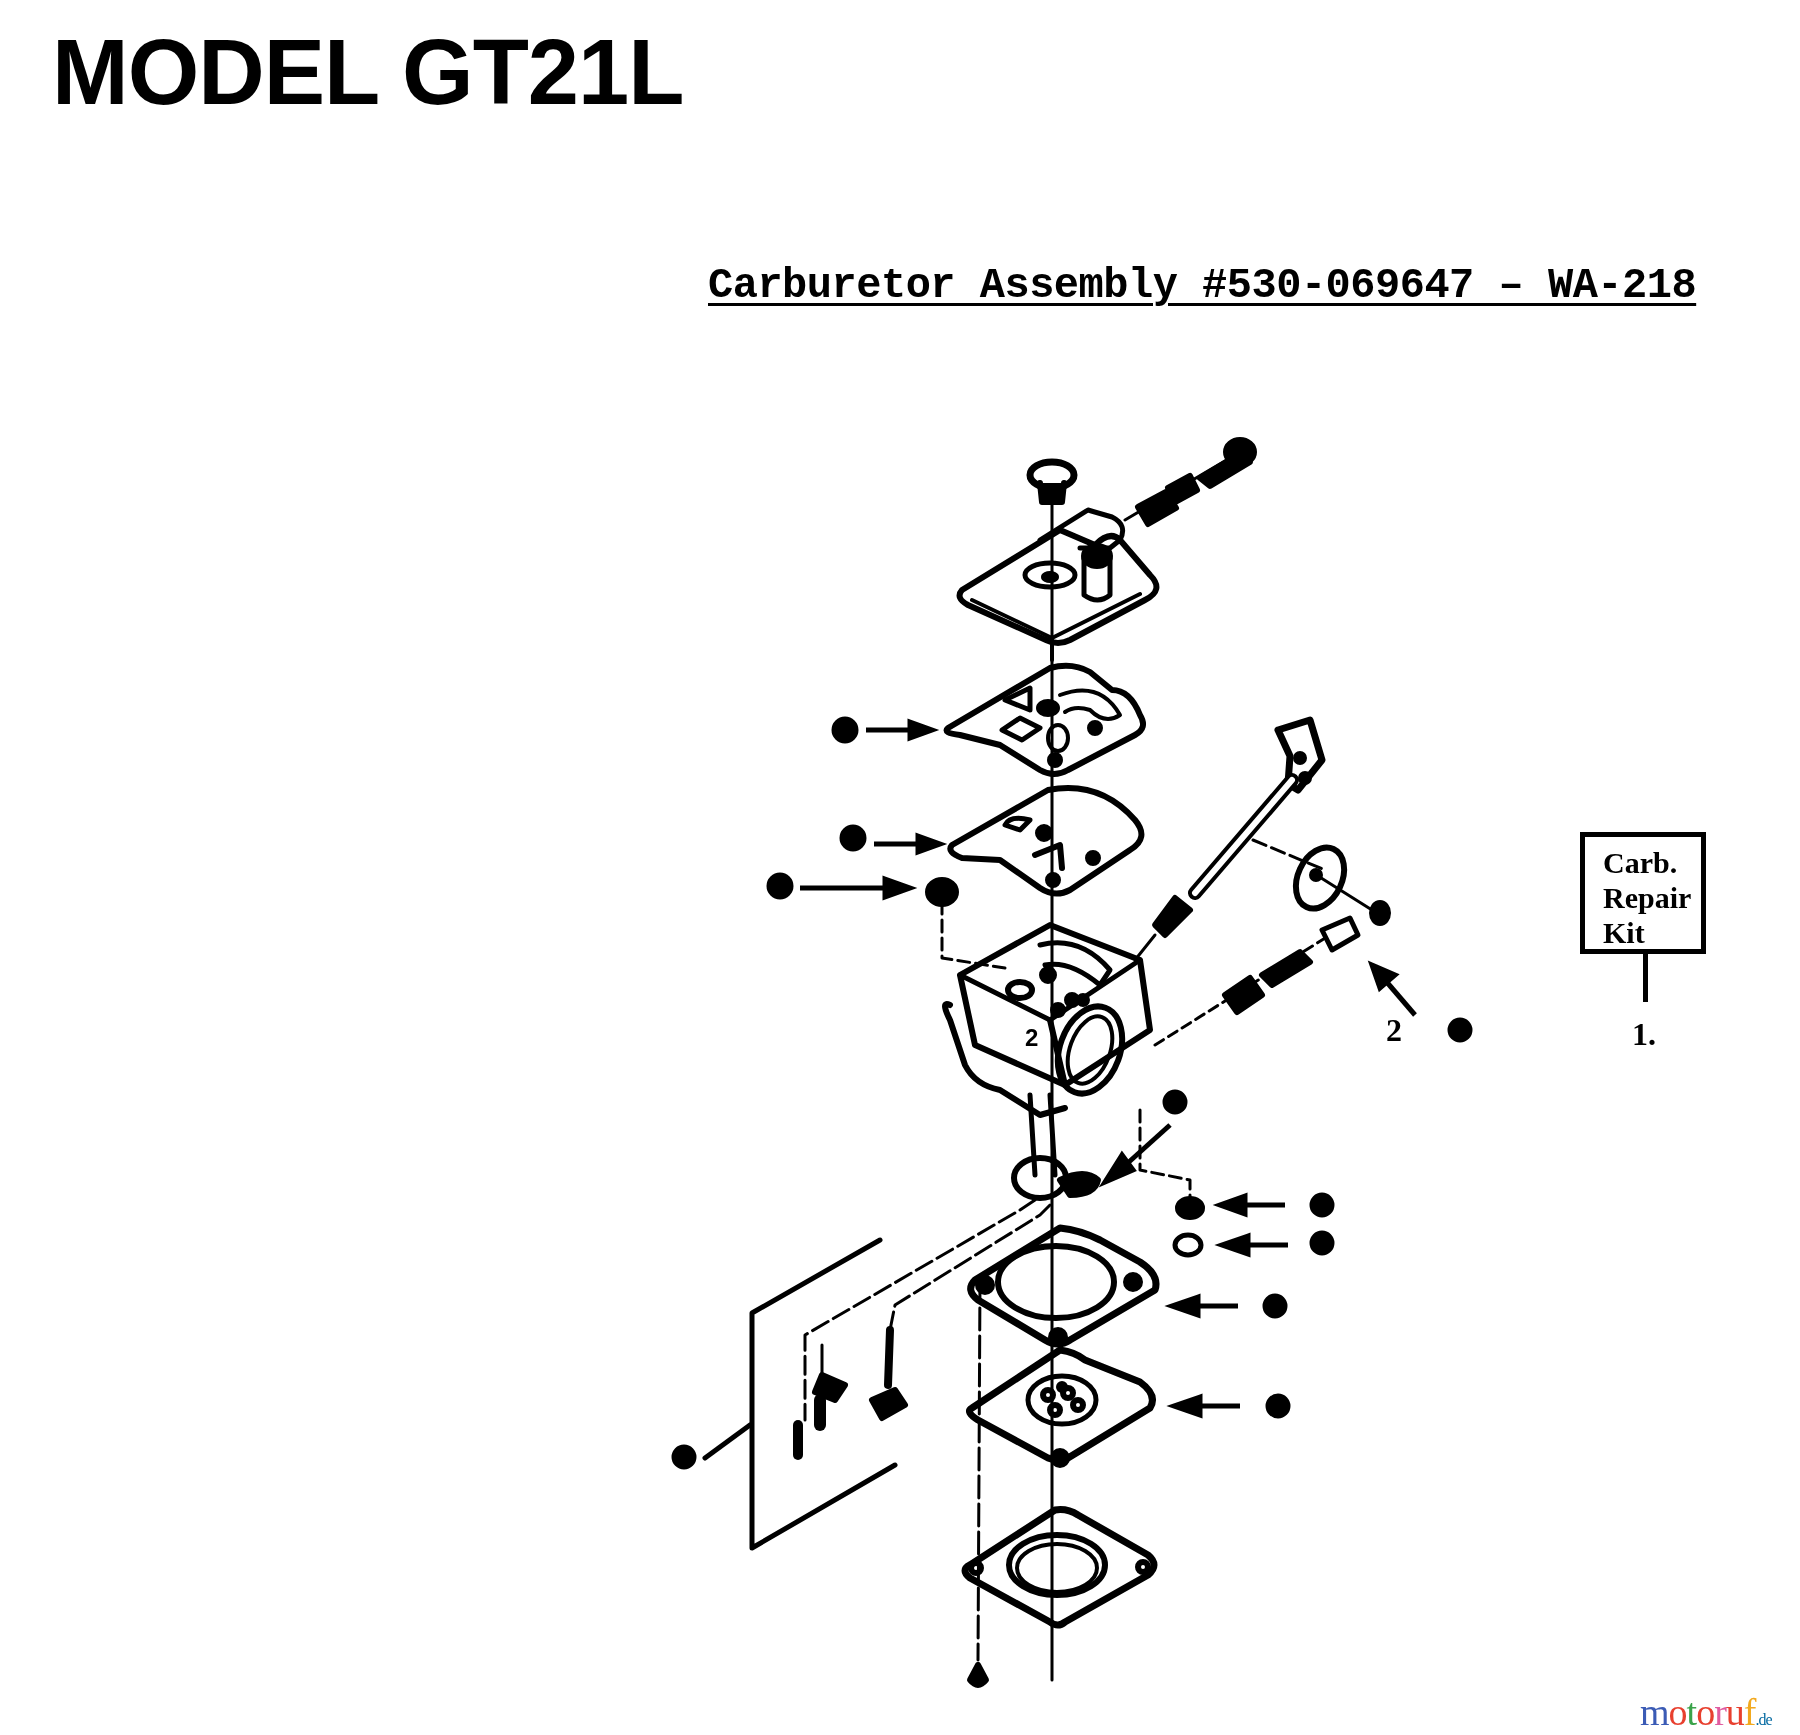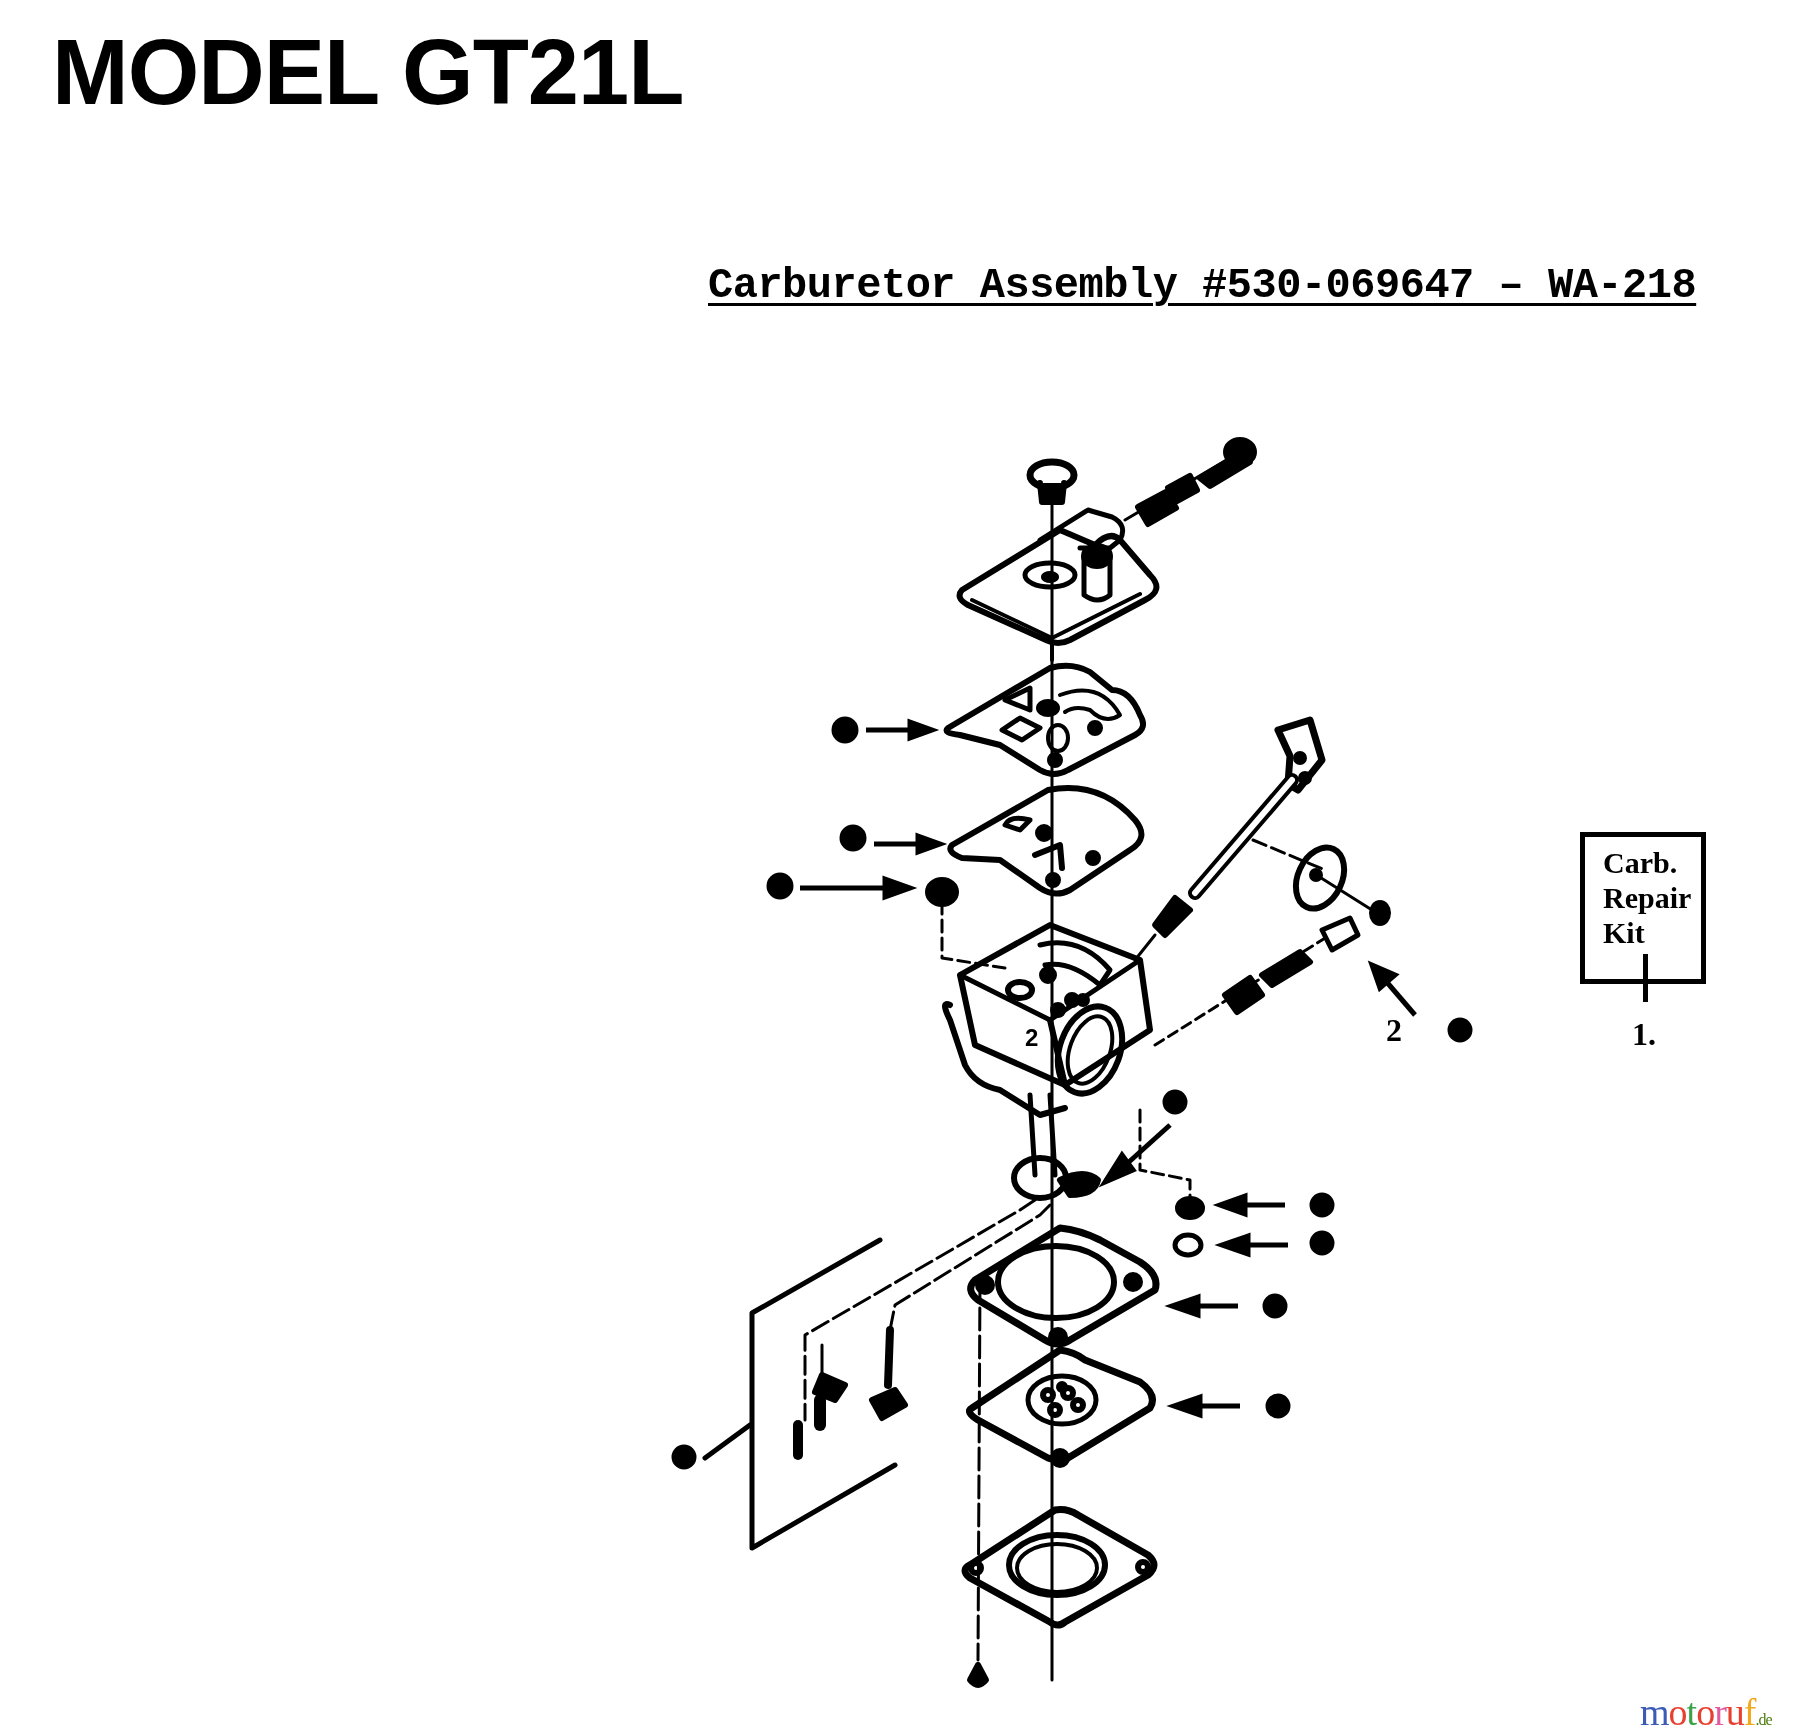--- a/index.html
+++ b/index.html
@@ -1,26 +1,26 @@
 <!DOCTYPE html>
 <html><head>
 <meta charset="utf-8">
 <style>
   html,body{margin:0;padding:0;background:#ffffff;}
   body{width:1800px;height:1735px;position:relative;overflow:hidden;font-family:"Liberation Sans",sans-serif;}
   .model-title{position:absolute;left:52px;top:26px;font-family:"Liberation Sans",sans-serif;font-weight:bold;font-size:92px;letter-spacing:-1px;color:#000;line-height:1;}
   .assembly-title{position:absolute;left:708px;top:262px;font-family:Liberation Mono, monospace;font-weight:bold;font-size:42px;color:#000;text-decoration:underline;text-decoration-thickness:3px;text-underline-offset:6px;letter-spacing:-0.5px;white-space:nowrap;}
-  .kit-box{position:absolute;left:1580px;top:832px;width:126px;height:152px;border:5px solid #000;box-sizing:border-box;padding:8px 0 0 18px;font-family:"Liberation Serif",serif;font-weight:bold;font-size:30px;line-height:35px;color:#000;}
+  .kit-box{position:absolute;left:1580px;top:832px;width:126px;height:122px;border:5px solid #000;box-sizing:border-box;padding:8px 0 0 18px;font-family:"Liberation Serif",serif;font-weight:bold;font-size:30px;line-height:35px;color:#000;}
   .kit-line{display:block;white-space:nowrap;}
   .kit-stem{position:absolute;left:1643px;top:954px;width:5px;height:48px;background:#000;}
   .kit-number{position:absolute;left:1632px;top:1016px;font-family:"Liberation Serif",serif;font-weight:bold;font-size:32px;color:#000;}
   .ref-number{position:absolute;left:1386px;top:1012px;font-family:"Liberation Serif",serif;font-weight:bold;font-size:32px;color:#000;}
   .diagram{position:absolute;left:0;top:0;width:1800px;height:1735px;}
   .watermark{position:absolute;left:1640px;top:1690px;font-family:"Liberation Serif",serif;font-size:38px;letter-spacing:-1px;}
-  .watermark .suffix{font-size:16px;color:#4d7c0f;}
+  .watermark .suffix{font-size:16px;color:#0369a1;}
 </style>
 </head>
 <body>
 
 <div class="model-title">MODEL GT21L</div>
 
 <div class="assembly-title">Carburetor Assembly #530-069647 – WA-218</div>
 
 <svg class="diagram" viewBox="0 0 1800 1735" xmlns="http://www.w3.org/2000/svg">
   <g fill="none" stroke="#000" stroke-width="6" stroke-linejoin="round" stroke-linecap="round">

